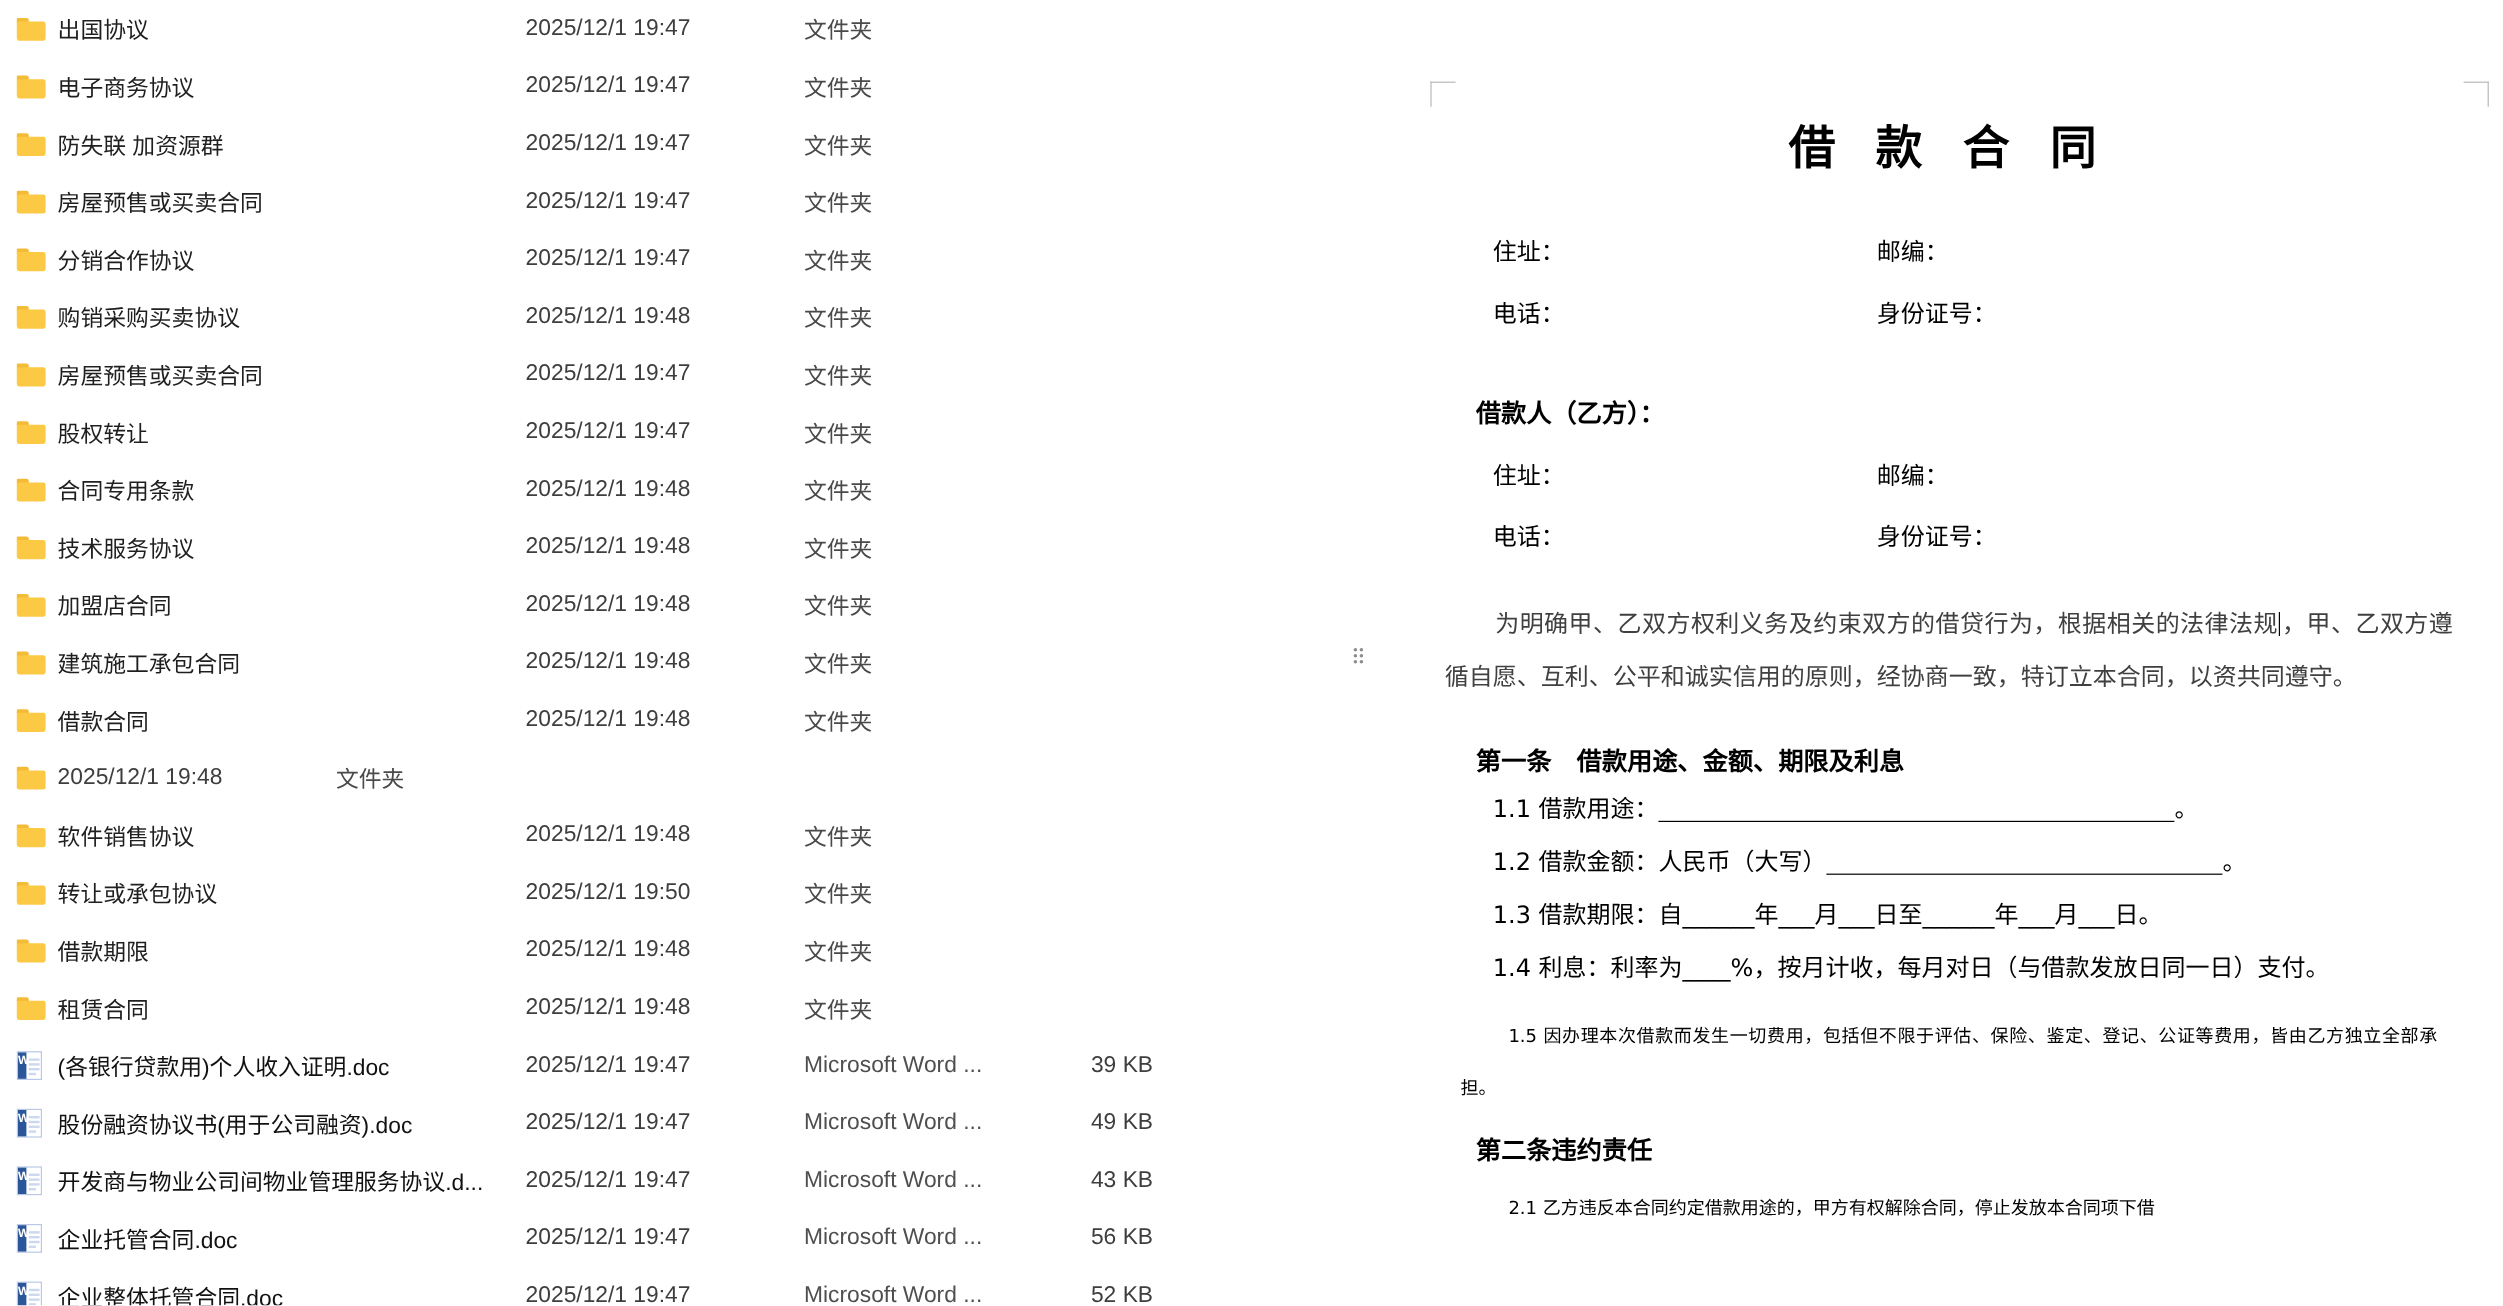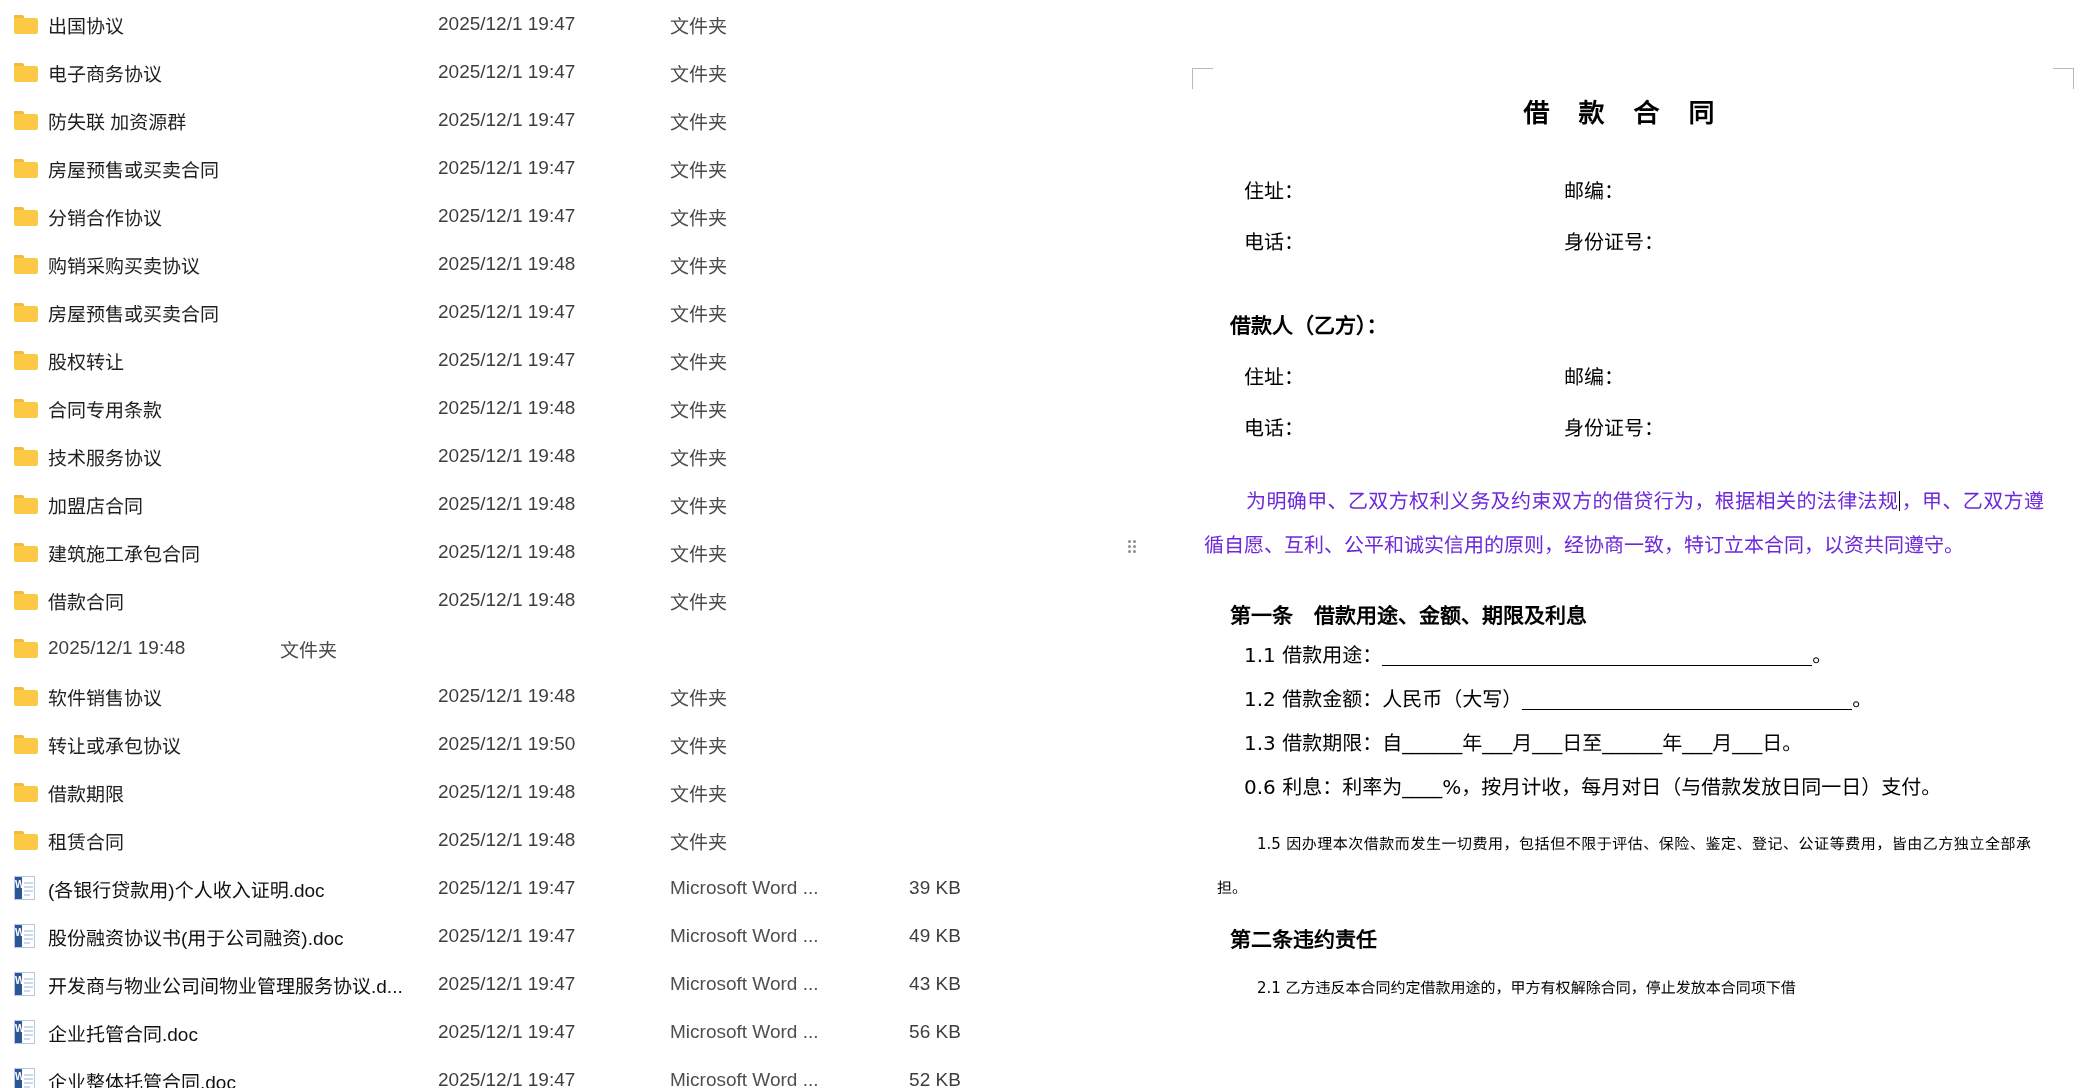--- a/index.html
+++ b/index.html
@@ -206,21 +206,21 @@
     position: absolute;
     left: 36px;
     top: 92px;
     width: 840px;
     font-family: "DejaVu Sans", "Liberation Sans", sans-serif;
     color: #000000;
   }
 
   .doc-title {
     text-align: center;
-    font-size: 26px;
+    font-size: 39px;
     font-weight: bold;
     letter-spacing: 10px;
     margin: 0 0 46px 0;
     color: #000000;
   }
 
   .party-block { margin: 0 0 8px 0; }
 
   .party-head {
     font-size: 21px;
@@ -237,21 +237,21 @@
   }
   .party-line .lbl-a { width: 320px; flex: 0 0 auto; }
   .party-line .lbl-b { flex: 0 0 auto; }
 
   .gap-parties { height: 32px; }
 
   .para {
     font-size: 20px;
     line-height: 44px;
     margin: 0;
-    color: #6d28d9;
+    color: #404040;
     text-align: justify;
   }
   .para.indent { text-indent: 42px; }
 
   .intro-wrap { margin-top: 38px; }
 
   .caret {
     display: inline-block;
     width: 1px;
     height: 20px;
@@ -649,21 +649,21 @@
           <p class="para indent"><span>为明确甲、乙双方权利义务及约束双方的借贷行为，根据相关的法律法规</span><span class="caret"></span><span>，甲、乙双方遵循自愿、互利、公平和诚实信用的原则，经协商一致，特订立本合同，以资共同遵守。</span></p>
         </div>
 
         <div class="section-head">第一条　借款用途、金额、期限及利息</div>
 
         <p class="clause"><span>1.1 借款用途：</span><span class="fill" style="width:430px"></span><span>。</span></p>
 
         <p class="clause"><span>1.2 借款金额：人民币（大写）</span><span class="fill" style="width:330px"></span><span>。</span></p>
 
         <p class="clause">1.3 借款期限：自______年___月___日至______年___月___日。</p>
-        <p class="clause">0.6 利息：利率为____%，按月计收，每月对日（与借款发放日同一日）支付。</p>
+        <p class="clause">1.4 利息：利率为____%，按月计收，每月对日（与借款发放日同一日）支付。</p>
         <p class="clause-wrap">1.5 因办理本次借款而发生一切费用，包括但不限于评估、保险、鉴定、登记、公证等费用，皆由乙方独立全部承担。</p>
 
         <div class="section-head2">第二条违约责任</div>
         <p class="clause-wrap">2.1 乙方违反本合同约定借款用途的，甲方有权解除合同，停止发放本合同项下借</p>
 
       </div>
     </div>
   </div>
 
 </div>

